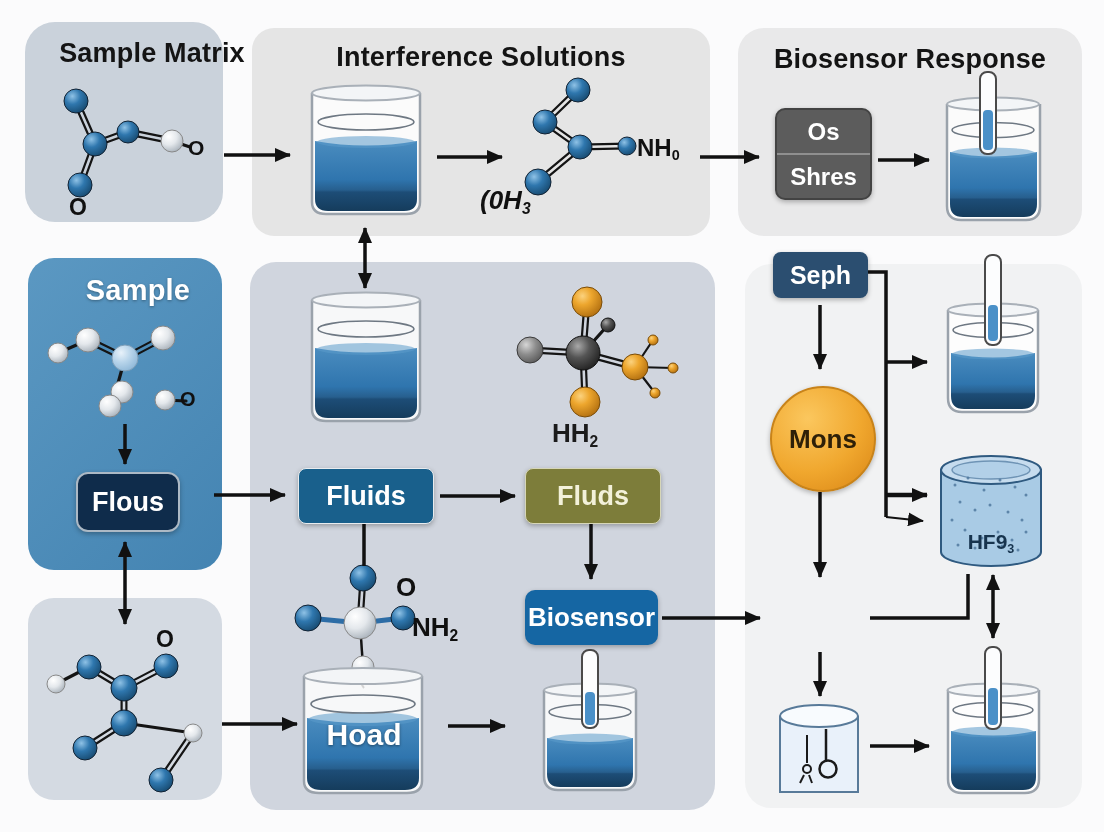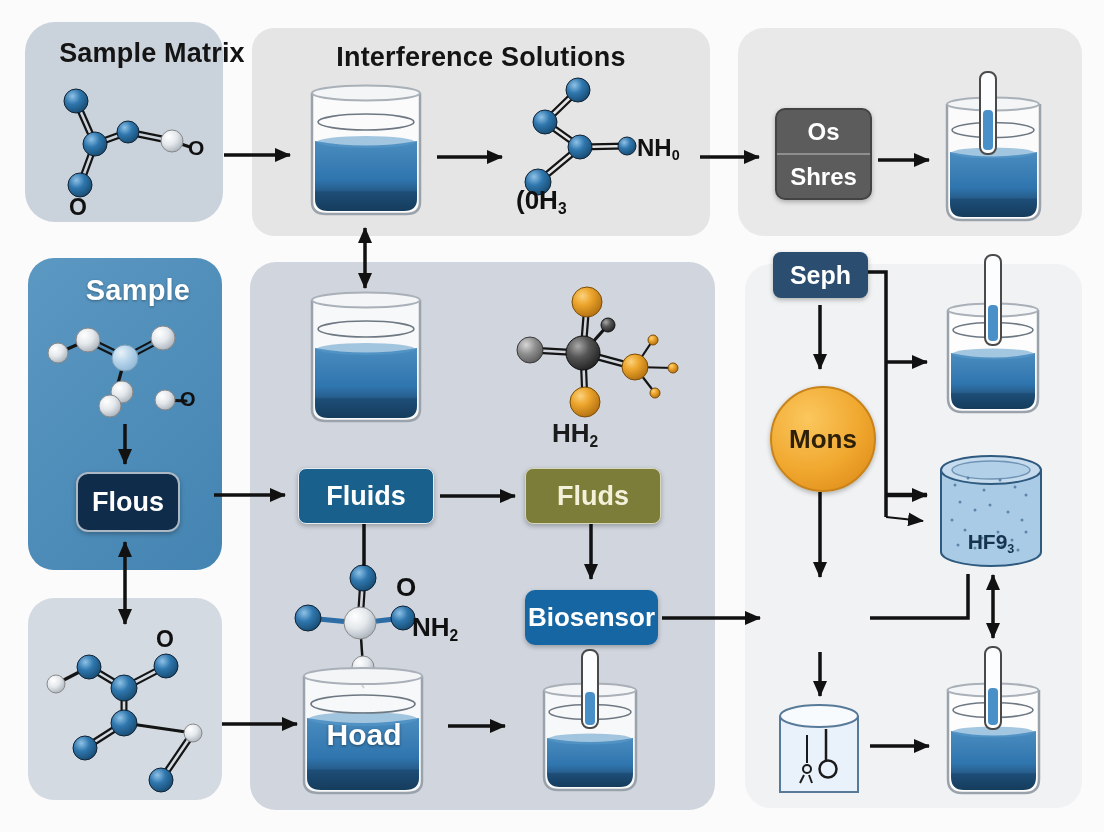--- a/index.html
+++ b/index.html
@@ -355,20 +355,21 @@
       <path class="ar" d="M886,362 L927,362" marker-end="url(#ah)"></path>
       <path class="ar ar-bold" d="M886,495 L927,495" marker-end="url(#ah)"></path>
       <path class="ar ar-thin" d="M886,517 L923,521" marker-end="url(#ah)"></path>
       <path class="ar" d="M870,618 L968,618 L968,574"></path>
       <path class="ar" d="M993,575 L993,638" marker-start="url(#ah)" marker-end="url(#ah)"></path>
     </g>
   </svg>
 
   <div class="title" id="t-matrix">Sample Matrix</div>
   <div class="title" id="t-interf">Interference Solutions</div>
+  <div class="title" id="t-resp">Biosensor Response</div>
   <div class="title" id="t-sample">Sample</div>
 
   <div class="box" id="b-flous">
       <span>Flous</span>
     </div>
   <div class="box" id="b-fluids">
       <span>Fluids</span>
     </div>
   <div class="box" id="b-fluds">
       <span>Fluds</span>
@@ -384,21 +385,21 @@
       <span>Seph</span>
     </div>
   <div class="box" id="b-mons">
       <span>Mons</span>
     </div>
   <div id="l-hoad">Hoad</div>
 
   <span class="mol-label" style="left:188px;top:136px;font-size:21px;">O</span>
   <span class="mol-label" style="left:69px;top:194px;font-size:23px;">O</span>
   <span class="mol-label" style="left:637px;top:134px;font-size:24px;"><span>NH</span><span class="sub">0</span></span>
-  <span class="mol-label" style="left:516px;top:185px;font-size:26px;"><span>(0H</span><span class="sub">3</span></span>
+  <span class="mol-label" style="left:480px;top:185px;font-size:26px;font-style:italic;"><span>(0H</span><span class="sub">3</span></span>
   <span class="mol-label" style="left:180px;top:388px;font-size:20px;">O</span>
   <span class="mol-label" style="left:552px;top:418px;font-size:26px;color:#1b1b1b;"><span>HH</span><span class="sub">2</span></span>
   <span class="mol-label" style="left:396px;top:572px;font-size:26px;">O</span>
   <span class="mol-label" style="left:412px;top:612px;font-size:26px;"><span>NH</span><span class="sub">2</span></span>
   <span class="mol-label" style="left:156px;top:626px;font-size:23px;">O</span>
   <span class="mol-label" id="l-hf93"><span>HF9</span><span class="sub">3</span></span>
 
 </div>
 
 </body></html>

